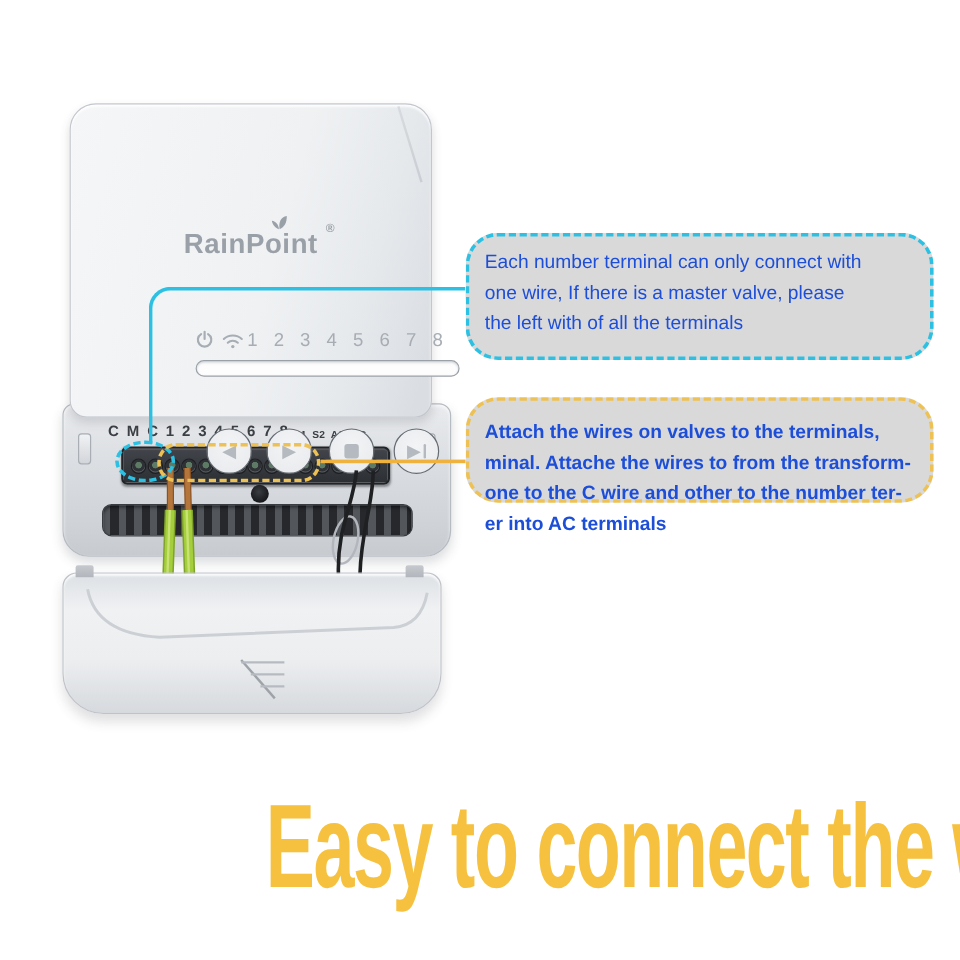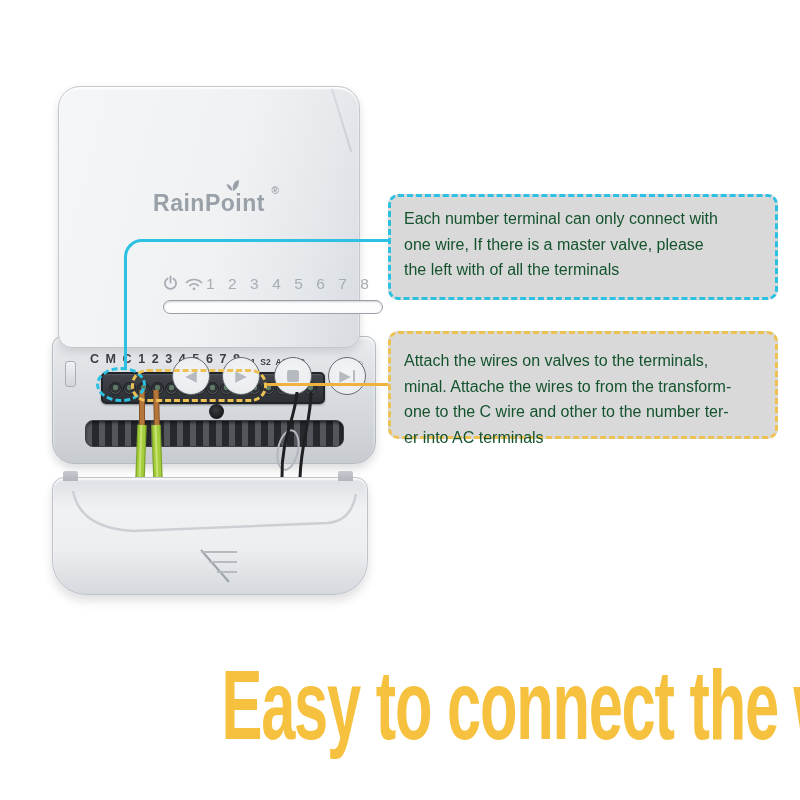--- a/index.html
+++ b/index.html
@@ -115,25 +115,25 @@
   .gold-rect {
     position:absolute; left:131px; top:369px; width:136px; height:33px; z-index:6;
     border:3px dashed #EDC154; border-radius:16px;
   }
   .gold-line {
     position:absolute; left:267px; top:383px; width:121px; height:0; z-index:6;
     border-top:3px solid #F0B23F;
   }
   .note-box {
     position:absolute; left:388px; width:390px; z-index:6;
-    background:#D9D9D9; border-radius:10px; padding:9px 13px 16px 13px;
-    font-size:16px; line-height:25.5px; color:#14532d;
+    background:#D9D9D9; border-radius:27px; padding:9px 13px 16px 13px;
+    font-size:16px; line-height:25.5px; color:#1d4ed8;
   }
   .note-box.n1 { top:194px; height:106px; border:3px dashed #2CC1E2; }
-  .note-box.n2 { top:331px; height:108px; border:3px dashed #EDC154; padding-top:14px; }
+  .note-box.n2 { top:331px; height:88px; border:3px dashed #EDC154; padding-top:14px;font-weight:bold; }
 
   
   .headline {
     position:absolute; left:0; right:0; top:648px; text-align:center; z-index:2;
   }
   .headline span {
     display:inline-block; font-size:99px; font-weight:bold; letter-spacing:-2px;
     color:#F6C13E; transform:scaleX(.62); transform-origin:center; white-space:nowrap;
   }
 </style>

